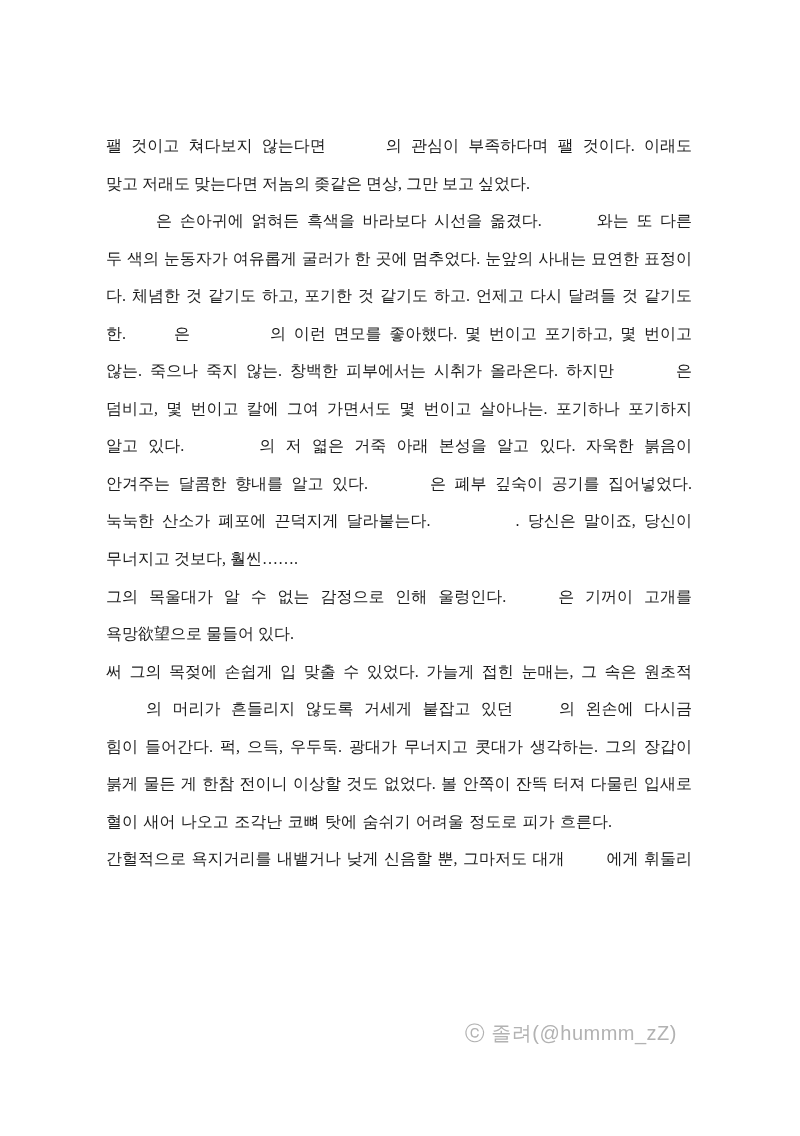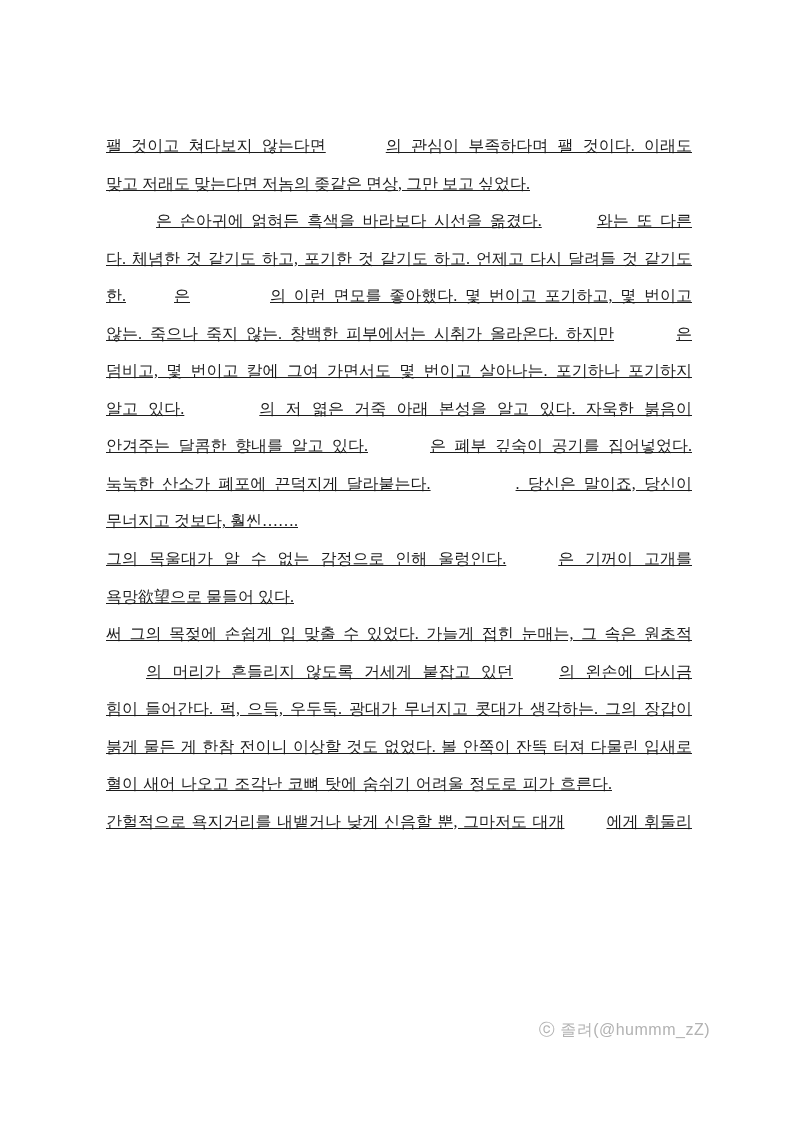--- a/index.html
+++ b/index.html
@@ -23,50 +23,50 @@
     width: 586px;
     font-size: 16px;
     line-height: 37.55px;
     word-break: keep-all;
   }
   .line {
     height: 37.55px;
     overflow: hidden;
     text-align: justify;
     text-align-last: justify;
-    text-decoration: underline;
   }
   .line.para-end {
     text-align: left;
     text-align-last: left;
   }
   .gap {
     display: inline-block;
     height: 2px;
     vertical-align: baseline;
   }
   .watermark {
     position: absolute;
     top: 1020px;
-    right: 90px;
+    right: 123px;
     font-family: "Liberation Sans", "DejaVu Sans", sans-serif;
-    font-size: 16px;
+    font-size: 20px;
     letter-spacing: 0.5px;
     color: #b2b2b2;
     white-space: nowrap;
   }
 </style>
 </head>
 <body>
 
 <div class="page" style="color: rgb(28, 28, 28); background: rgb(255, 255, 255);">
   <div class="content">
       <div class="line">팰 것이고 쳐다보지 않는다면<span class="gap" style="width: 60px;"></span>의 관심이 부족하다며 팰 것이다. 이래도</div>
       <div class="line para-end">맞고 저래도 맞는다면 저놈의 좆같은 면상, 그만 보고 싶었다.</div>
       <div class="line"><span class="gap" style="width: 50px;"></span>은 손아귀에 얽혀든 흑색을 바라보다 시선을 옮겼다.<span class="gap" style="width: 55px;"></span>와는 또 다른</div>
+      <div class="line">두 색의 눈동자가 여유롭게 굴러가 한 곳에 멈추었다. 눈앞의 사내는 묘연한 표정이</div>
       <div class="line">다. 체념한 것 같기도 하고, 포기한 것 같기도 하고. 언제고 다시 달려들 것 같기도</div>
       <div class="line">한.<span class="gap" style="width: 48px;"></span>은<span class="gap" style="width: 80px;"></span>의 이런 면모를 좋아했다. 몇 번이고 포기하고, 몇 번이고</div>
       <div class="line">않는. 죽으나 죽지 않는. 창백한 피부에서는 시취가 올라온다. 하지만<span class="gap" style="width: 62px;"></span>은</div>
       <div class="line">덤비고, 몇 번이고 칼에 그여 가면서도 몇 번이고 살아나는. 포기하나 포기하지</div>
       <div class="line">알고 있다.<span class="gap" style="width: 75px;"></span>의 저 엷은 거죽 아래 본성을 알고 있다. 자욱한 붉음이</div>
       <div class="line">안겨주는 달콤한 향내를 알고 있다.<span class="gap" style="width: 62px;"></span>은 폐부 깊숙이 공기를 집어넣었다.</div>
       <div class="line">눅눅한 산소가 폐포에 끈덕지게 달라붙는다.<span class="gap" style="width: 85px;"></span>. 당신은 말이죠, 당신이</div>
       <div class="line para-end">무너지고 것보다, 훨씬…….</div>
       <div class="line">그의 목울대가 알 수 없는 감정으로 인해 울렁인다.<span class="gap" style="width: 52px;"></span>은 기꺼이 고개를 숙임으로</div>
       <div class="line para-end">욕망欲望으로 물들어 있다.</div>

